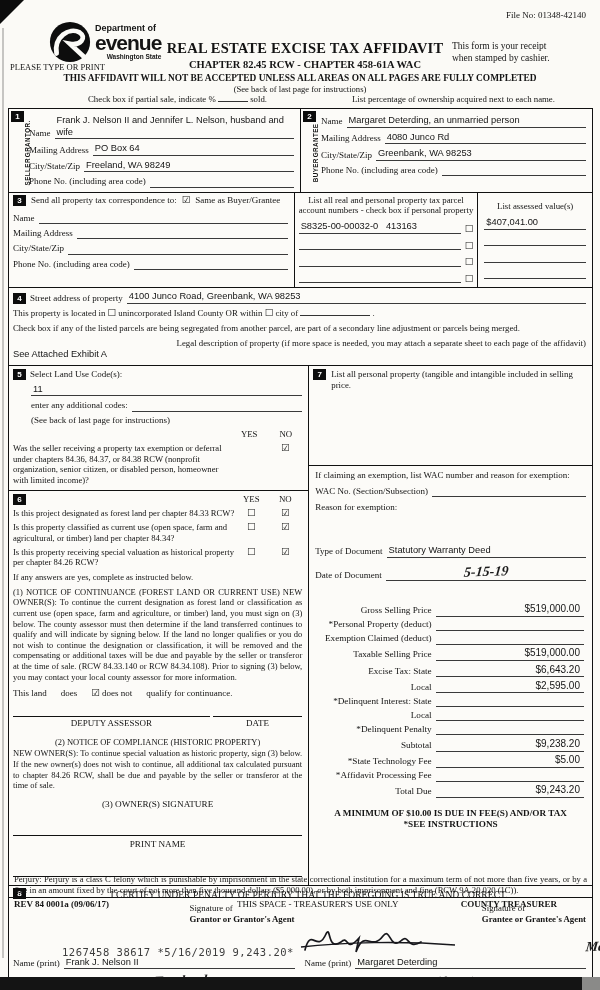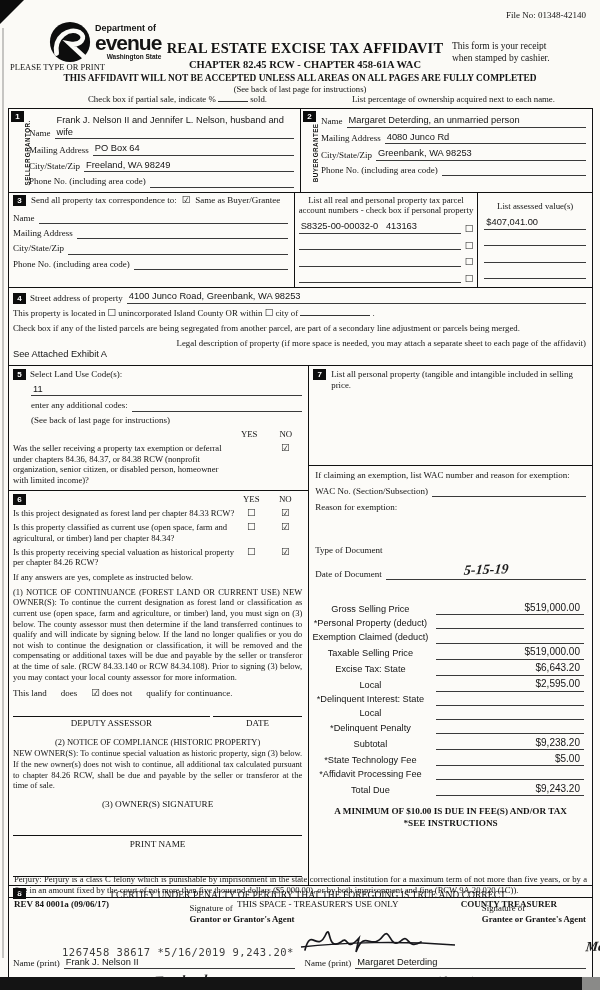--- a/index.html
+++ b/index.html
@@ -77,21 +77,21 @@
   .sigpair { display:flex; gap:3px; margin-top:16px; align-items:flex-start; }
   .sigpair .lbl { text-align:center; font-size:9px; border-top:1px solid #111; padding-top:1px; }
   .wide { flex:2.2; } .narrow { flex:1; }
   .line-only { border-bottom:1px solid #111; height:12px; }
 
   .sec7 { padding:3px 6px 4px 4px; border-bottom:1px solid #111; min-height:100px; display:flex; gap:5px; }
   .exempt { padding:4px 6px 2px 6px; }
   .exempt .frow { margin-top:5px; }
   .money { padding:2px 8px 0 0; margin-top:4px; }
   .mrow { display:flex; align-items:flex-end; margin-top:2.6px; }
-  .mlabel { width:46%; text-align:center; font-family:Liberation Sans, sans-serif; font-size:9.2px; padding-right:4px; white-space:nowrap; }
+  .mlabel { width:46%; text-align:right; font-family:Liberation Serif, serif; font-size:9.2px; padding-right:4px; white-space:nowrap; }
   .mval { flex:1; border-bottom:1px solid #3a3a3a; text-align:right; font-family:"Liberation Sans",sans-serif; font-size:10px; min-height:11px; padding-right:4px; }
   .minimum { text-align:center; font-weight:700; font-size:9.2px; margin-top:10px; }
 
   .sec8 { border-top:1px solid #111; padding:2px 6px 4px 4px; }
   .certify { text-align:center; font-size:9.6px; margin-top:1px; }
   .sigrow { display:flex; gap:10px; margin-top:2px; }
   .sighalf { flex:1; position:relative; }
   .siglab { font-size:8.8px; }
   .sigline { display:flex; align-items:flex-end; gap:4px;flex-direction:column; }
   .sigfield { flex:1; border-bottom:1px solid #222; min-height:24px; position:relative; }
@@ -368,20 +368,21 @@
         </div>
         <div class="exempt">
           <div>If claiming an exemption, list WAC number and reason for exemption:</div>
           <div class="frow">
               <span>WAC No. (Section/Subsection)</span>
             <span class="fval"></span>
             </div>
           <div style="margin-top:5px; min-height:38px;">Reason for exemption:</div>
           <div class="frow">
               <span>Type of Document</span>
+            <span class="fval">Statutory Warranty Deed</span>
             </div>
           <div class="frow" style="align-items:flex-end;">
               <span>Date of Document</span>
             <span class="fval" style="text-align:center;"><span class="hand">5-15-19</span></span>
             </div>
         </div>
 
         <div class="money">
           <div class="mrow" style="margin-top:14px;">
               <span class="mlabel">Gross Selling Price</span>

